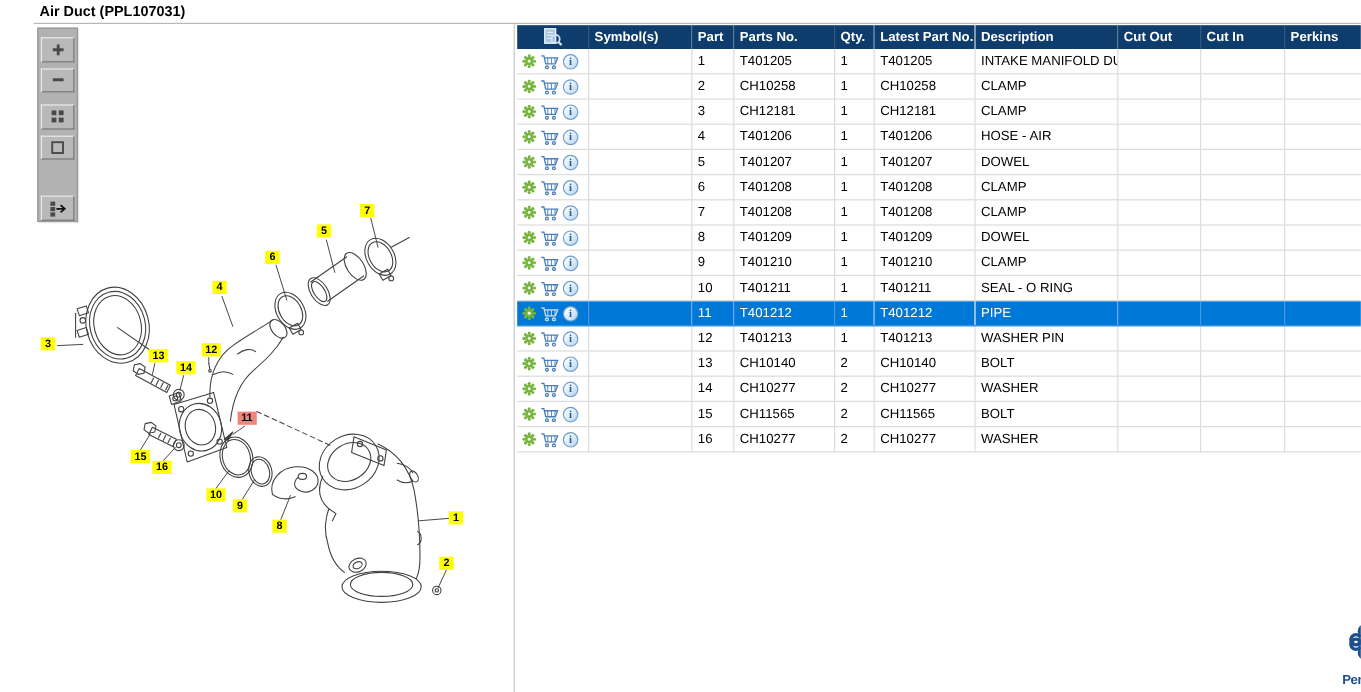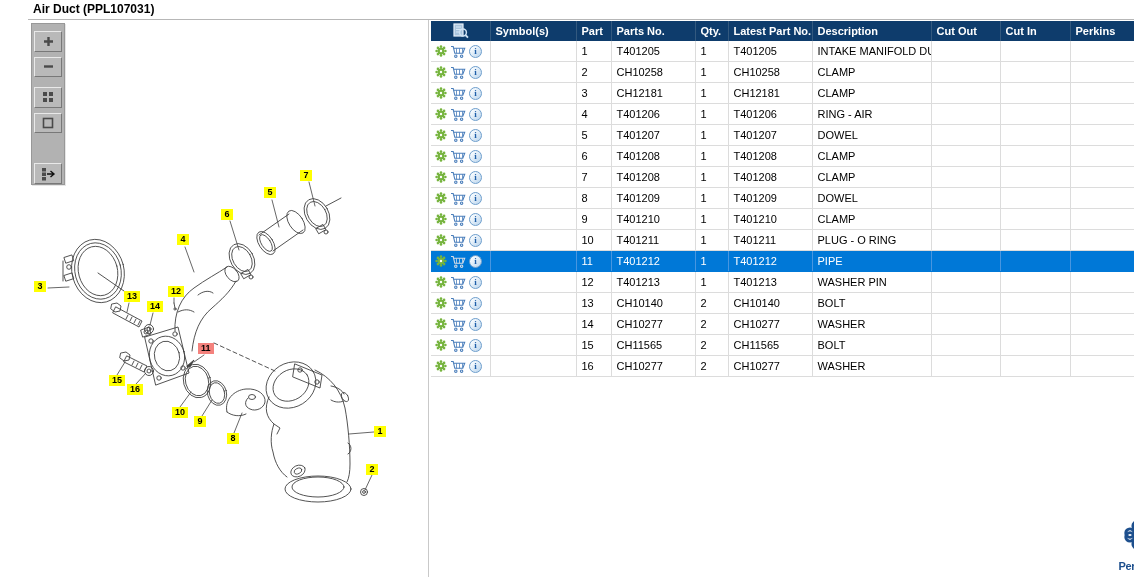--- a/index.html
+++ b/index.html
@@ -476,21 +476,21 @@
           </svg>
         </span>
         <span class="info">i</span>
       </span>
     </td>
     <td></td>
     <td>4</td>
     <td>T401206</td>
     <td>1</td>
     <td>T401206</td>
-    <td>RING - AIR</td>
+    <td>HOSE - AIR</td>
     <td></td>
     <td></td>
     <td></td>
   </tr>
           <tr>
     <td class="c-icons">
       <span class="icon-strip">
         <span class="gear">
           <svg width="12" height="12" viewBox="0 0 12 12">
             <g fill="#76b43e">
@@ -716,21 +716,21 @@
           </svg>
         </span>
         <span class="info">i</span>
       </span>
     </td>
     <td></td>
     <td>10</td>
     <td>T401211</td>
     <td>1</td>
     <td>T401211</td>
-    <td>PLUG - O RING</td>
+    <td>SEAL - O RING</td>
     <td></td>
     <td></td>
     <td></td>
   </tr>
           <tr class="selected">
     <td class="c-icons">
       <span class="icon-strip">
         <span class="gear">
           <svg width="12" height="12" viewBox="0 0 12 12">
             <g fill="#76b43e">

